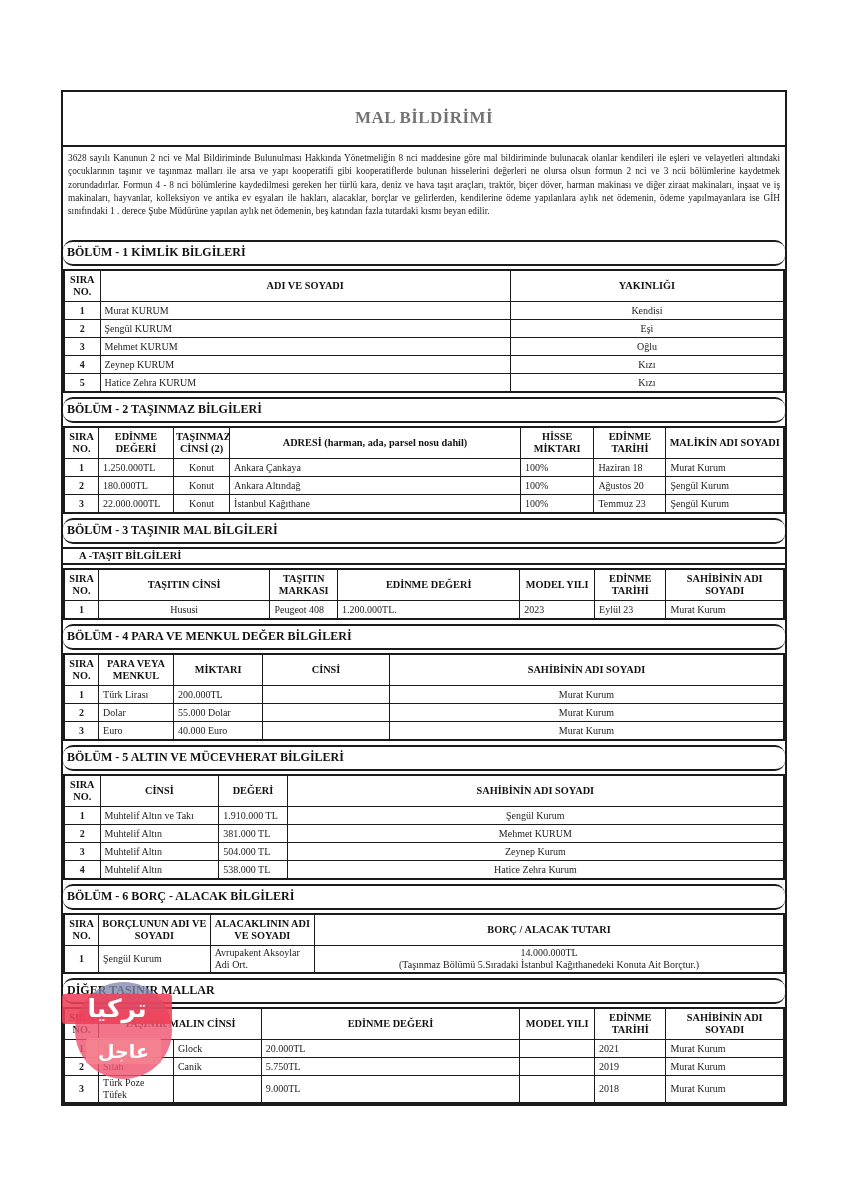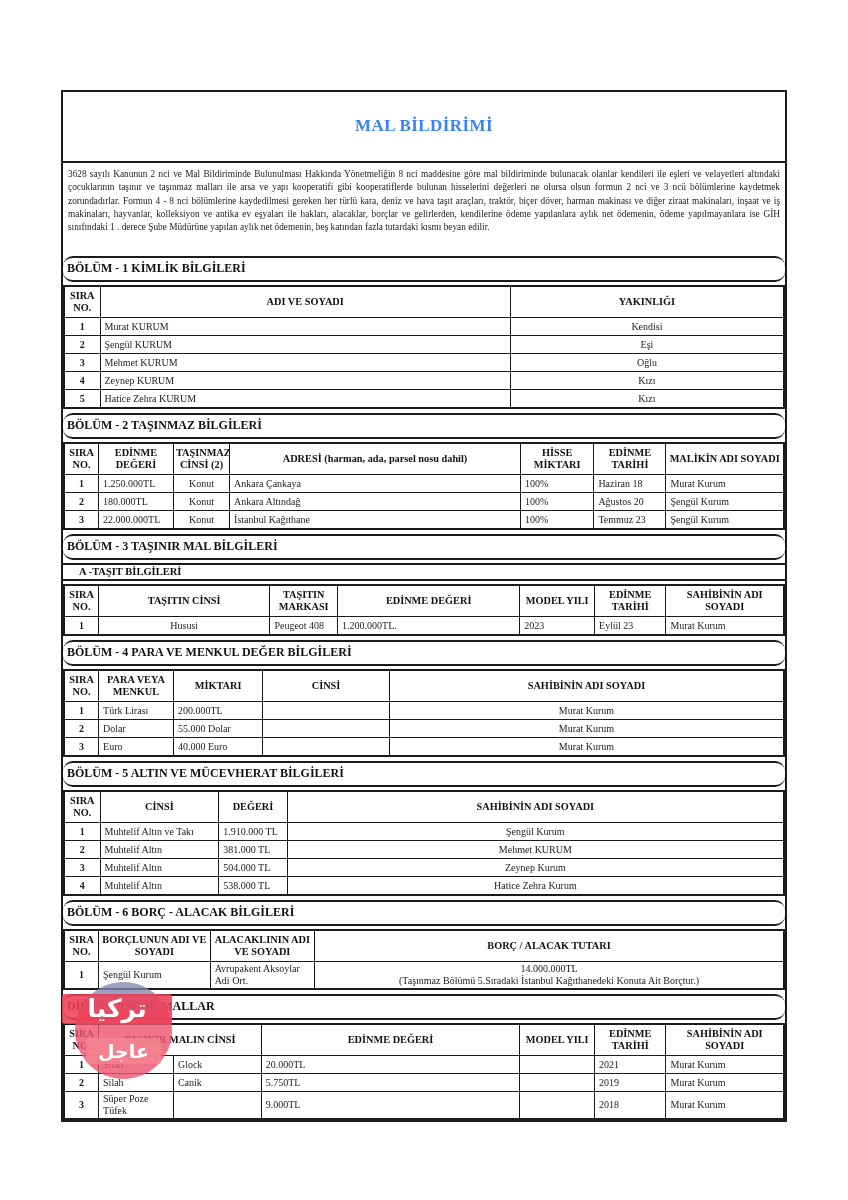--- a/index.html
+++ b/index.html
@@ -9,21 +9,21 @@
     -webkit-font-smoothing:antialiased;
   }
   .doc{
     position:absolute;left:61px;top:90px;width:722px;
     border:2px solid #1b1b1b;background:#fff;
   }
   .title-box{
     border-bottom:2px solid #1b1b1b;text-align:center;padding:8px 0 9px 0;
   }
   .title-box h1{
-    margin:16px;font-size:17px;font-weight:bold;letter-spacing:.4px;color:#3b82f6;
+    margin:8px;font-size:17px;font-weight:bold;letter-spacing:.4px;color:#737373;
   }
   .intro{
     padding:5px 5px 22px 5px;font-size:9.3px;line-height:13.3px;
     text-align:justify;color:#222;
   }
   .bar{
     border-top:2px solid #1b1b1b;border-bottom:2px solid #1b1b1b;
     font-weight:bold;font-size:12px;padding:3px 5px 4px 4px;color:#111;border-radius:10px;
   }
   .subbar{
@@ -374,21 +374,21 @@
             <td class="ac" style="font-weight: bold;">2</td>
             <td class="al">Silah</td>
             <td class="al">Canik</td>
             <td class="al">5.750TL</td>
             <td class="al"></td>
             <td class="al">2019</td>
             <td class="al">Murat Kurum</td>
           </tr>
           <tr>
             <td class="ac" style="font-weight: bold;">3</td>
-            <td class="al">Süper Poze Tüfek</td>
+            <td class="al">Türk Poze Tüfek</td>
             <td class="al"></td>
             <td class="al">9.000TL</td>
             <td class="al"></td>
             <td class="al">2018</td>
             <td class="al">Murat Kurum</td>
           </tr>
         </tbody>
       </table>
   </div>
 </div>

